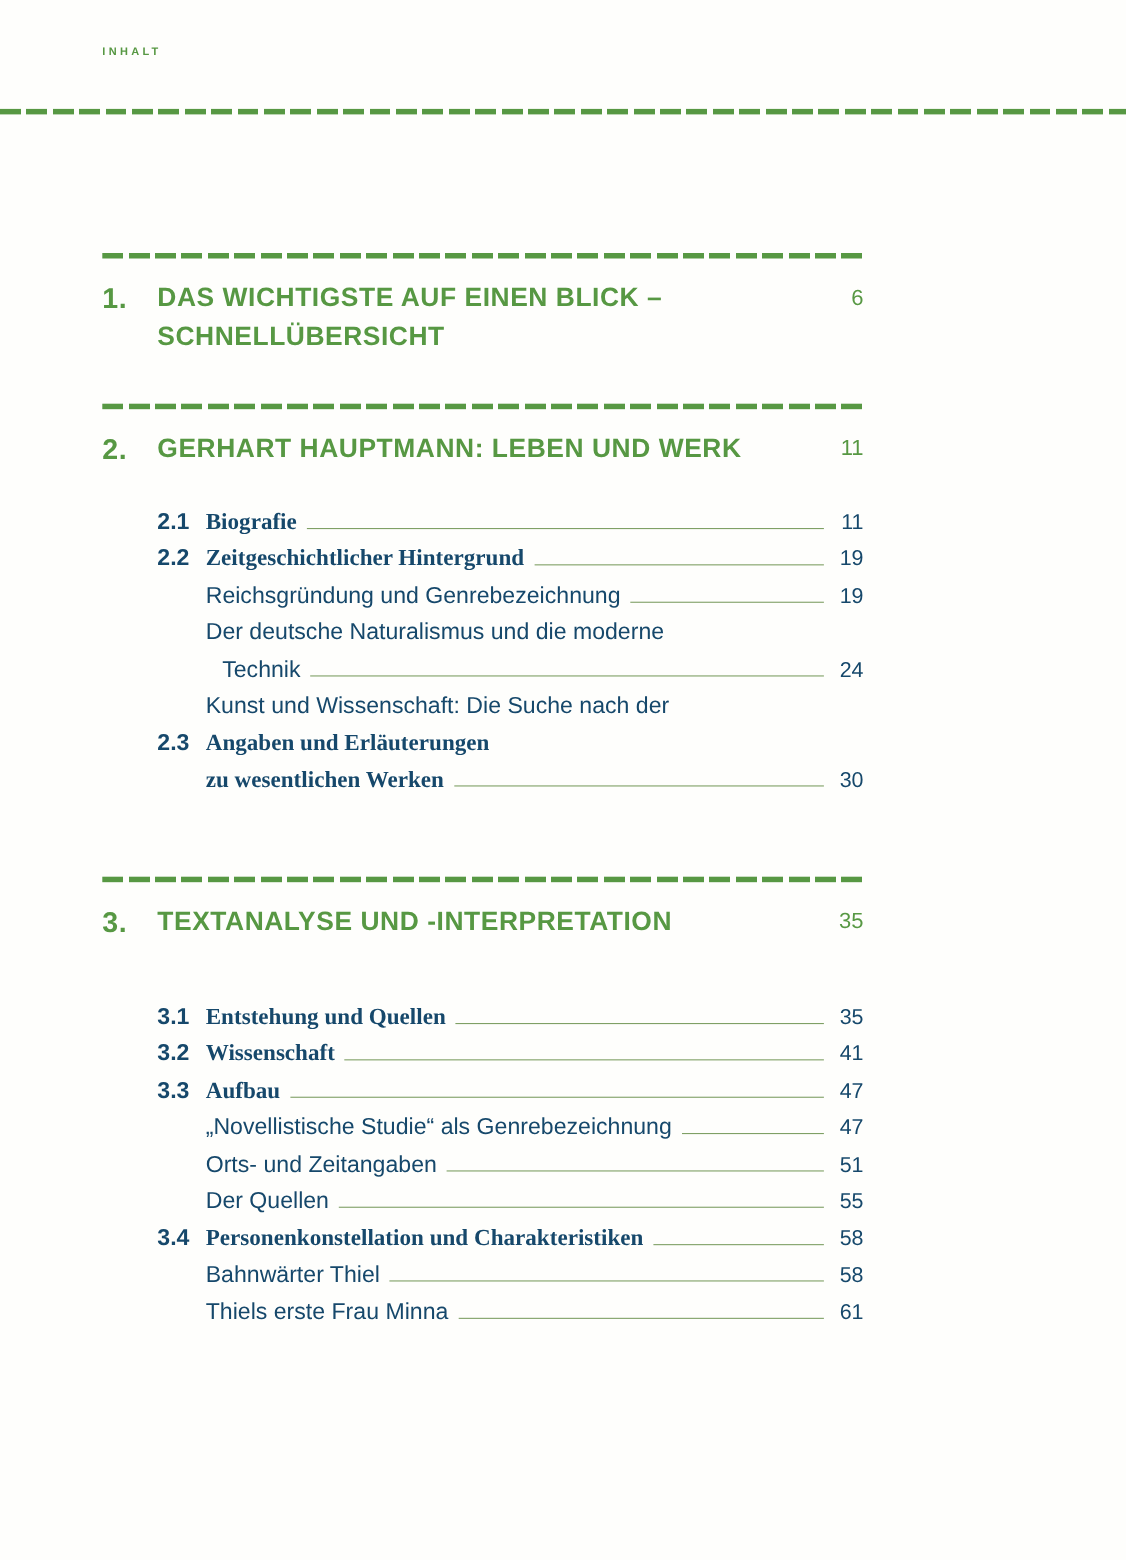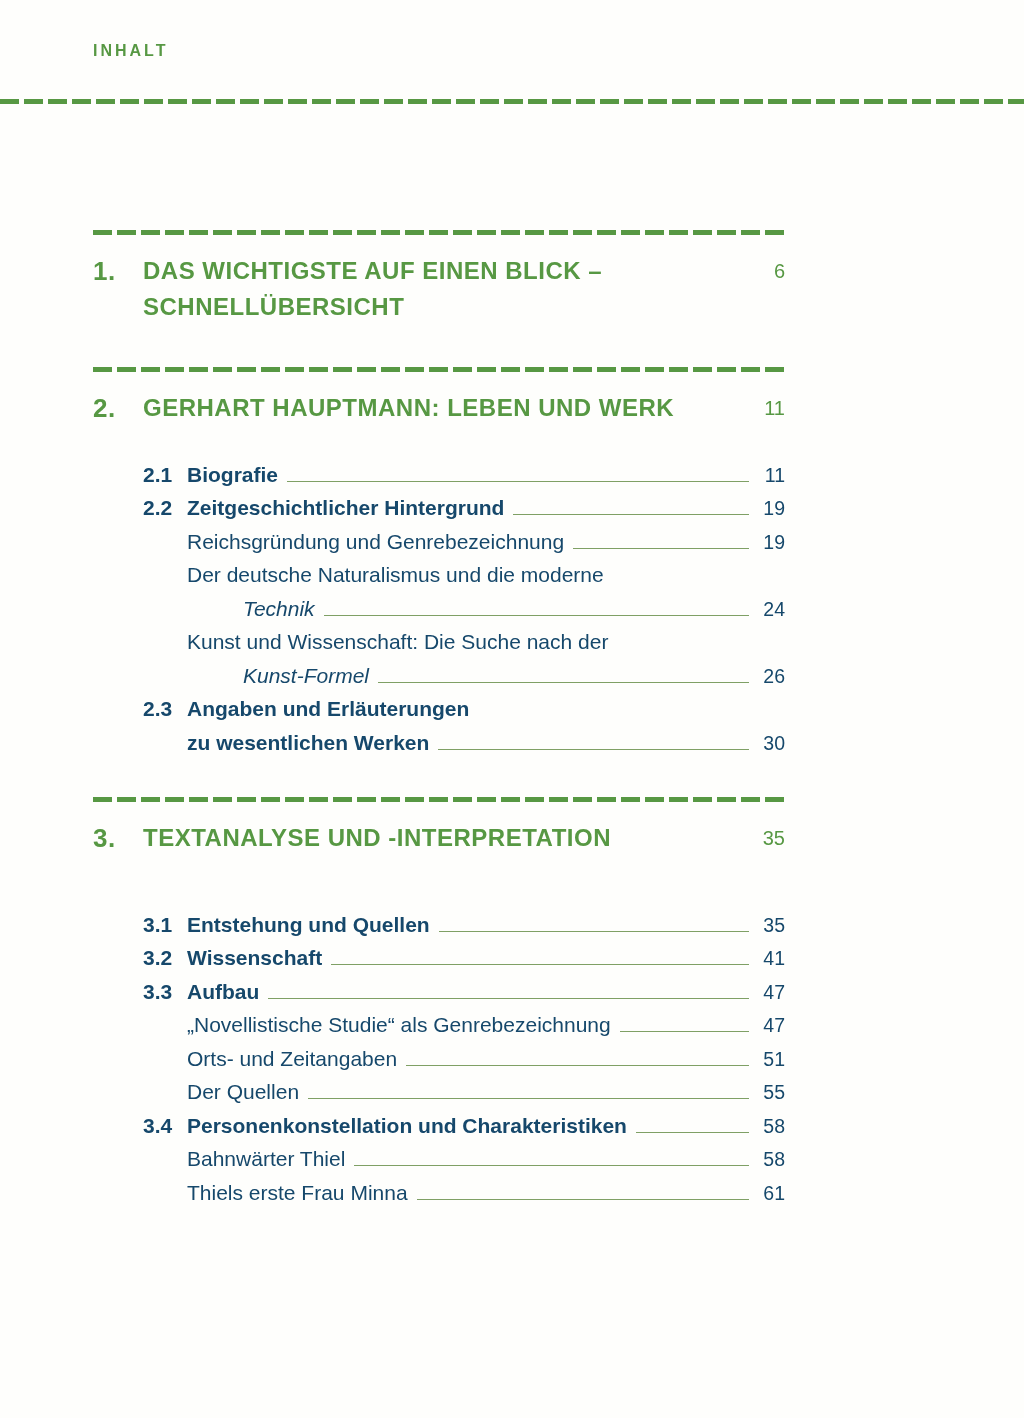--- a/index.html
+++ b/index.html
@@ -6,21 +6,21 @@
   body{
     width:1024px;height:1418px;
     background:#fefefc;
     position:relative;
     overflow:hidden;
     font-family:"Liberation Sans", sans-serif;
     -webkit-font-smoothing:antialiased;
   }
   .page-header{
     position:absolute;left:93px;top:42px;
-    font-size:16px;font-weight:700;letter-spacing:3px;
+    font-size:10px;font-weight:700;letter-spacing:3px;
     color:var(--green);
   }
   .rule-top{
     position:absolute;left:0;top:99px;width:1024px;height:5px;
     background:repeating-linear-gradient(90deg,var(--green) 0 19px,transparent 19px 24px);
   }
   .section{position:absolute;left:93px;width:692px;}
   .sec-rule{
     height:5px;width:100%;
     background:repeating-linear-gradient(90deg,var(--green) 0 19px,transparent 19px 24px);
@@ -46,23 +46,23 @@
   .entries.m1{margin-top:32px;}
   .entries.m2{margin-top:52px;}
   .row{
     display:flex;align-items:baseline;
     height:33.45px;line-height:33.45px;
     padding-left:50px;
     color:var(--navy);
     font-size:21px;
   }
   .row .num{flex:none;width:44px;font-weight:700;}
-  .row.bold .txt{font-weight:700;}
+  .row.bold .txt{font-weight:700;font-family:Liberation Serif, serif;}
   .row .txt{flex:none;white-space:pre;}
-  .row .txt.deep{margin-left:56px;font-style:italic;}
+  .row .txt.deep{margin-left:15px;}
   .row .leader{
     flex:1;min-width:0;
     border-bottom:1.5px solid var(--leader);
     margin-left:9px;
   }
   .row .pg{
     flex:none;width:36px;text-align:right;
     font-size:19.5px;font-weight:400;
   }
 </style>
@@ -118,26 +118,20 @@
         <div class="row">
           <span class="num"></span>
           <span class="txt deep">Technik</span>
           <span class="leader"></span>
           <span class="pg">24</span>
         </div>
         <div class="row">
           <span class="num"></span>
           <span class="txt">Kunst und Wissenschaft: Die Suche nach der</span>
         </div>
-        <div class="row">
-          <span class="num"></span>
-          <span class="txt deep">Kunst-Formel</span>
-          <span class="leader"></span>
-          <span class="pg">26</span>
-        </div>
         <div class="row bold">
           <span class="num">2.3</span>
           <span class="txt">Angaben und Erläuterungen</span>
         </div>
         <div class="row bold">
           <span class="num"></span>
           <span class="txt">zu wesentlichen Werken</span>
           <span class="leader"></span>
           <span class="pg">30</span>
         </div>

